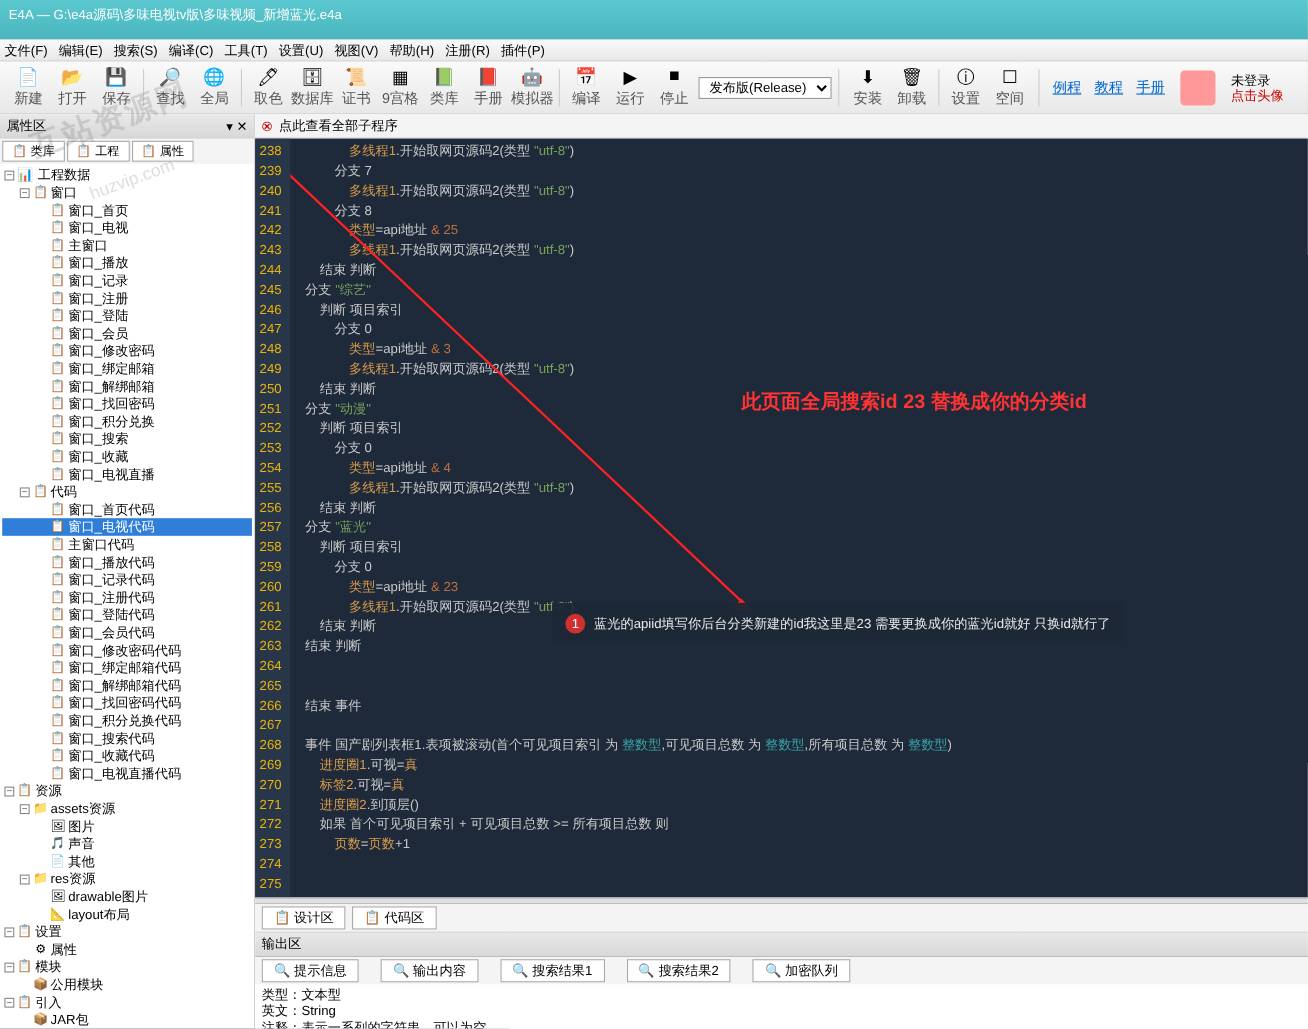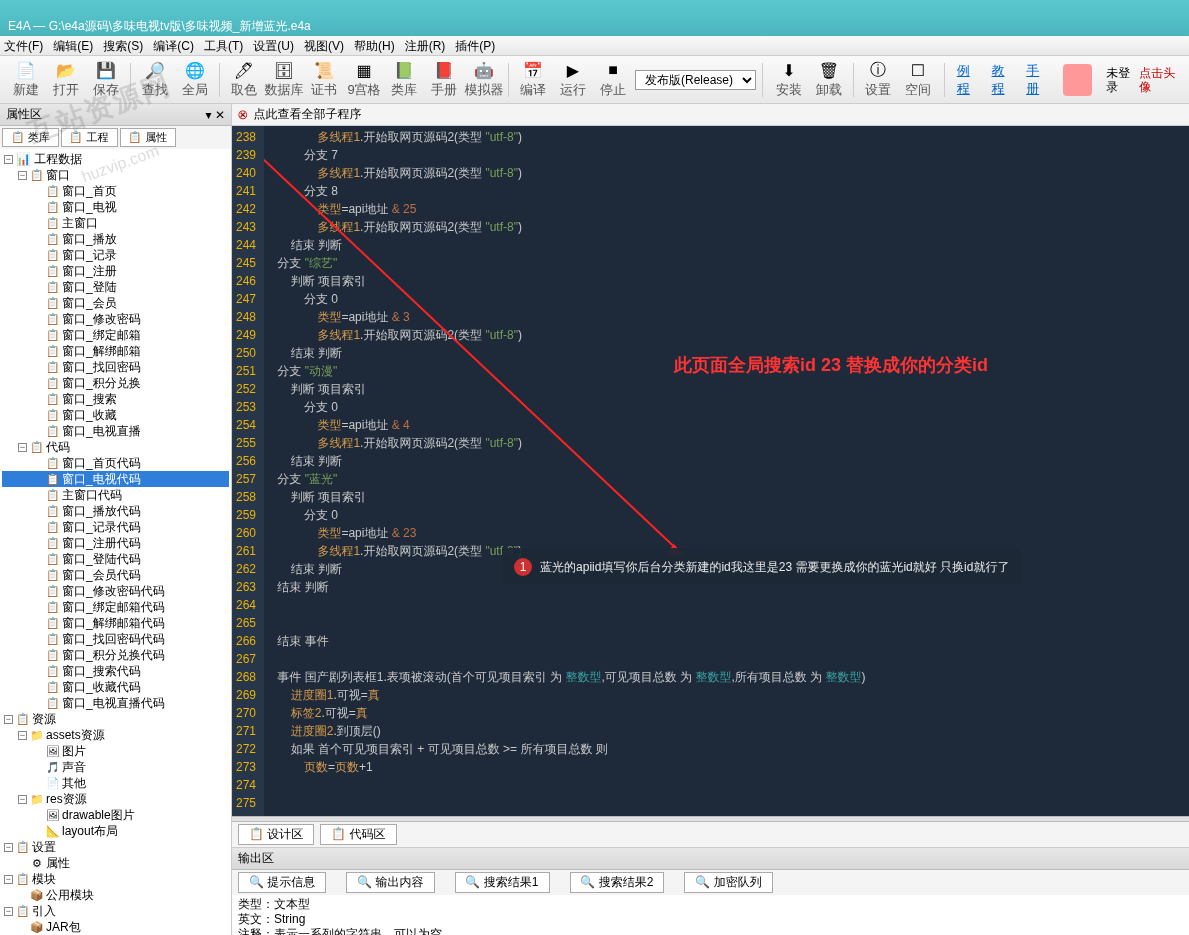--- a/index.html
+++ b/index.html
@@ -1,28 +1,28 @@
 <!DOCTYPE html>
 <html><head>
 <meta charset="utf-8">
 <style>
 * { margin: 0; padding: 0; box-sizing: border-box; font-family: "Microsoft YaHei", SimSun, sans-serif; font-size: 12px; }
 body { background: #f0f0f0; width: 1189px; height: 935px; overflow: hidden; position: relative; }
-.titlebar { background: linear-gradient(#5bc8d0, #4ab5bd); color: #fff; padding: 18px 8px; font-size: 12px; height: 36px; }
+.titlebar { background: linear-gradient(#5bc8d0, #4ab5bd); color: #fff; padding: 5px 8px; font-size: 12px; height: 36px; }
 .menubar { background: linear-gradient(#fafafa, #e8e8e8); padding: 2px 4px; height: 20px; border-bottom: 1px solid #ccc; }
 .menubar span { margin-right: 10px; cursor: default; }
 .toolbar { background: linear-gradient(#fafafa, #e8e8e8); padding: 4px 6px; height: 48px; border-bottom: 1px solid #ccc; display: flex; align-items: center; gap: 2px; }
 .tb-btn { display: flex; flex-direction: column; align-items: center; justify-content: center; width: 40px; height: 40px; cursor: pointer; }
 .tb-btn .ic { width: 20px; height: 20px; display: flex; align-items: center; justify-content: center; font-size: 16px; }
 .tb-btn .lbl { font-size: 13px; color: #555; margin-top: 1px; }
 .tb-sep { width: 1px; height: 34px; background: #ccc; margin: 0 4px; }
 .combo { border: 1px solid #999; background: #fff; padding: 1px 5px; font-size: 12px; height: 20px; }
 .tb-link { color: #0066cc; text-decoration: underline; margin: 0 6px; cursor: pointer; font-size: 13px; }
 .avatar { width: 32px; height: 32px; background: #ff9999; border-radius: 4px; margin-left: 6px; }
-.login-box { display: flex; flex-direction: row; align-items: flex-start; margin-left: 12px; font-size: 12px; line-height: 14px; }
+.login-box { display: flex; flex-direction: column; align-items: flex-start; margin-left: 12px; font-size: 12px; line-height: 14px; }
 .login-box .red { color: #cc0000; }
 .main { display: flex; height: 833px; }
 .sidebar { width: 232px; background: #fff; border-right: 1px solid #ccc; display: flex; flex-direction: column; }
 .panel-hdr { background: linear-gradient(#e8e8e8, #d8d8d8); border-bottom: 1px solid #bbb; padding: 2px 6px; font-size: 12px; display: flex; justify-content: space-between; align-items: center; }
 .tabs-row { background: #f4f4f4; padding: 2px; display: flex; gap: 2px; }
 .mini-tab { border: 1px solid #aaa; background: #fff; padding: 1px 8px; font-size: 11px; }
 .tree { flex: 1; overflow: auto; padding: 2px; font-size: 12px; line-height: 16px; }
 .tree-item { display: flex; align-items: center; padding: 0 2px; cursor: default; white-space: nowrap; }
 .tree-item.sel { background: #2e7eda; color: #fff; }
 .tree-item .ti-icon { width: 14px; text-align: center; margin-right: 2px; font-size: 11px; }

